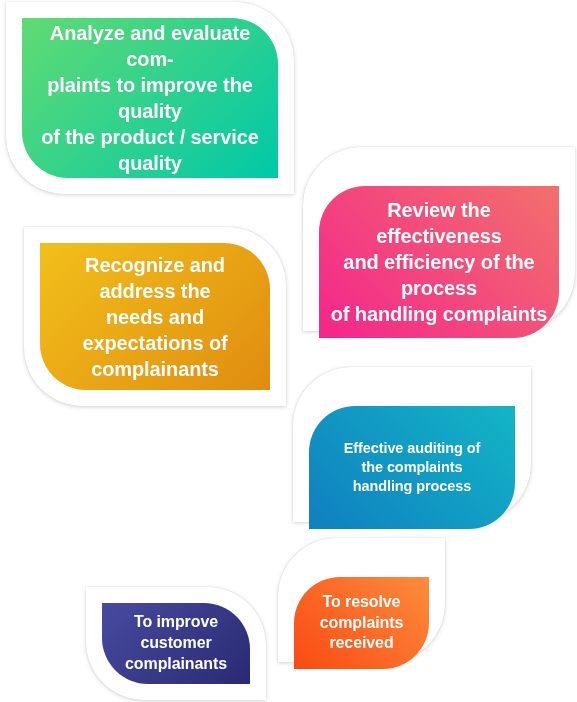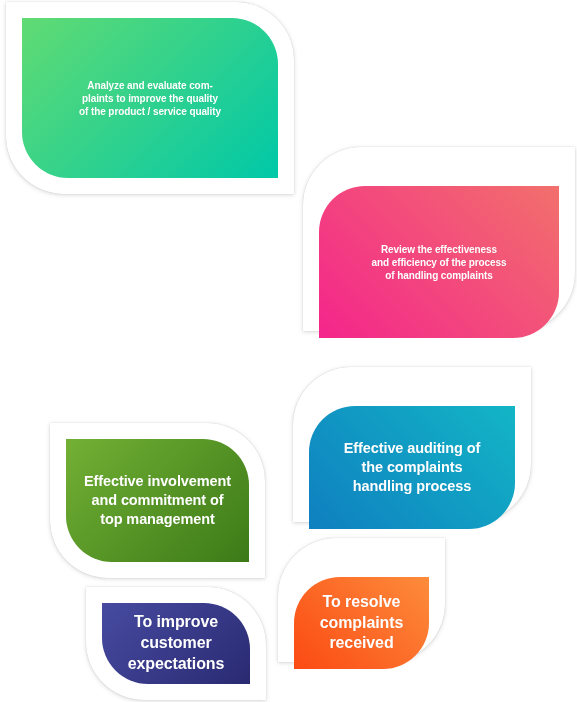--- a/index.html
+++ b/index.html
@@ -55,21 +55,21 @@
     color: #ffffff;
     font-weight: bold;
     text-align: center;
     line-height: 1.30;
     letter-spacing: -0.1px;
     white-space: pre-line;
     text-shadow: 0 0 1px rgba(0,0,0,0.07);
   }
 
   
-  .sz-lg .card-label { font-size: 10px; }
+  .sz-lg .card-label { font-size: 20px; }
   .sz-md .card-label { font-size: 14.5px; }
   .sz-sm .card-label { font-size: 16px; }
 </style>
 </head>
 <body>
 
 <div id="infographic">
 
   <div class="card orient-a sz-lg" style="left:6px; top:2px; width:288px; height:192px;">
     <div class="fill" style="background: linear-gradient(135deg, #61DB73 0%, #00C8A8 100%);">
@@ -80,46 +80,46 @@
   </div>
 
   <div class="card orient-b sz-lg" style="left:303px; top:147px; width:272px; height:184px;">
     <div class="fill" style="background: linear-gradient(45deg, #F4258C 0%, #F2706C 100%);">
       <div class="card-label">Review the effectiveness
 and efficiency of the process
 of handling complaints</div>
     </div>
   </div>
 
+  <div class="card orient-a sz-lg" style="left:24px; top:227px; width:262px; height:179px;">
+    <div class="fill" style="background: linear-gradient(135deg, #F2C01A 0%, #E08C10 100%);">
+      <div class="card-label">Recognize and address the
+needs and expectations of
+complainants</div>
+    </div>
+  </div>
 
   <div class="card orient-b sz-md" style="left:293px; top:367px; width:238px; height:155px;">
     <div class="fill" style="background: linear-gradient(45deg, #0F7FC0 0%, #13B5C6 100%);">
       <div class="card-label">Effective auditing of
 the complaints
 handling process</div>
     </div>
   </div>
 
-  <div class="card orient-a sz-md" style="left:50px; top:423px; width:215px; height:155px;">
-    <div class="fill" style="background: linear-gradient(135deg, #72B035 0%, #3C7A18 100%);">
-      <div class="card-label">Effective involvement
-and commitment of
-top management</div>
-    </div>
-  </div>
 
   <div class="card orient-b sz-sm" style="left:278px; top:538px; width:167px; height:124px;">
     <div class="fill" style="background: linear-gradient(45deg, #FB4A13 0%, #FD8C3C 100%);">
       <div class="card-label">To resolve
 complaints
 received</div>
     </div>
   </div>
 
   <div class="card orient-a sz-sm" style="left:86px; top:587px; width:180px; height:113px;">
     <div class="fill" style="background: linear-gradient(135deg, #474BA0 0%, #2A2A72 100%);">
       <div class="card-label">To improve
 customer
-expectations</div>
+complainants</div>
     </div>
   </div>
 
 </div>
 
 </body></html>

